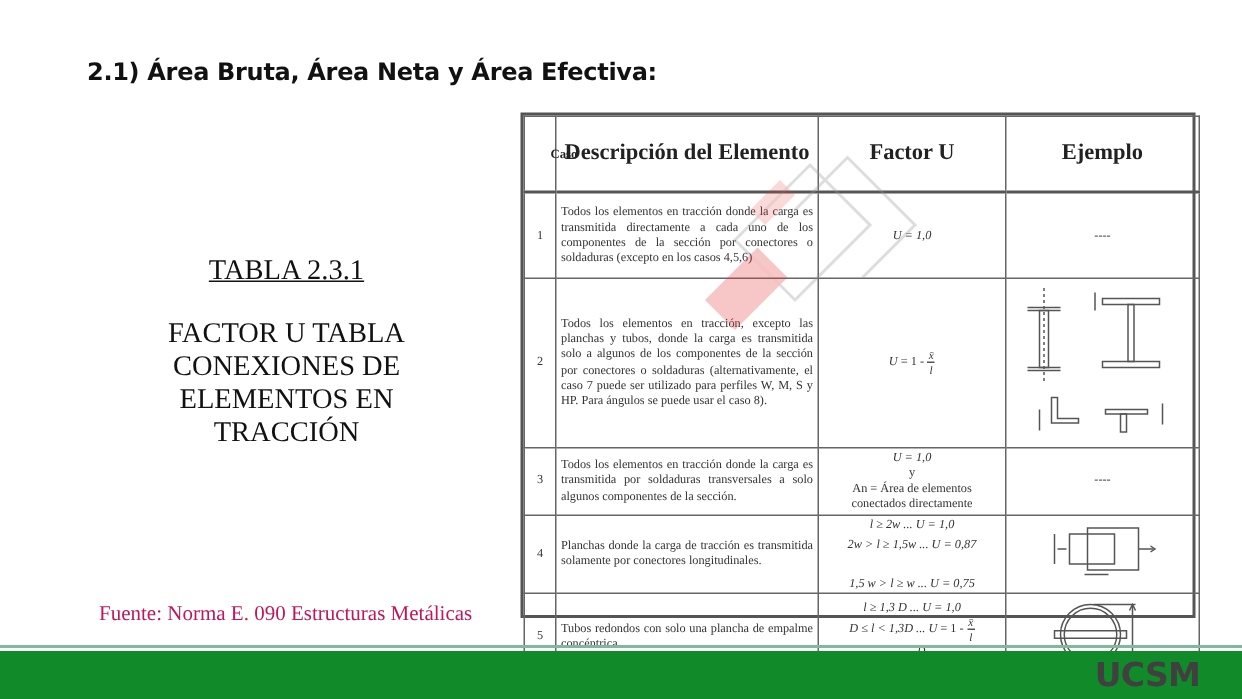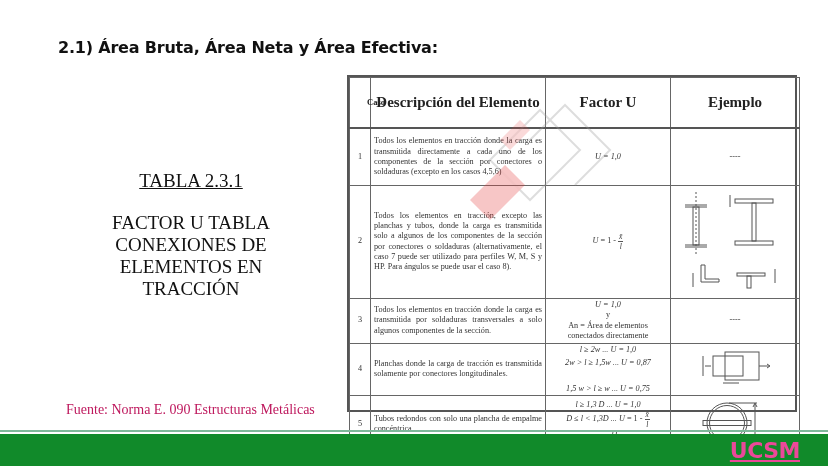--- a/index.html
+++ b/index.html
@@ -17,21 +17,21 @@
   .desc { text-align:justify; }
   .factor { text-align:center; font-style:italic; }
   .factor .nit { font-style:normal; }
   .ex { text-align:center; }
   .frac { display:inline-block; vertical-align:middle; text-align:center; font-size:7.5px; line-height:9px; }
   .frac span { display:block; }
   .frac .num { border-bottom:1px solid #555; padding:0 1px; }
   .watermark { position:absolute; left:470px; top:80px; width:170px; height:150px; pointer-events:none; opacity:0.32; }
   .footer-line { position:absolute; left:0; top:430px; width:828px; height:2px; background:#7fb89a; }
   .footer { position:absolute; left:0; top:434px; width:828px; height:32px; background:#118a2a; }
-  .footer-logo { position:absolute; right:28px; top:438px; color:#ec4899; font-family:"DejaVu Sans", sans-serif; font-weight:bold; font-size:22px; letter-spacing:-0.5px;text-decoration:underline; }
+  .footer-logo { position:absolute; right:28px; top:438px; color:#404040; font-family:"DejaVu Sans", sans-serif; font-weight:bold; font-size:22px; letter-spacing:-0.5px; }
 </style>
 </head>
 <body>
 
 <div class="title">2.1) Área Bruta, Área Neta y Área Efectiva:</div>
 
 <div class="left-block">
   <div class="tabla-id">TABLA 2.3.1</div>
   <div class="tabla-caption">
     <div>FACTOR U TABLA</div>

